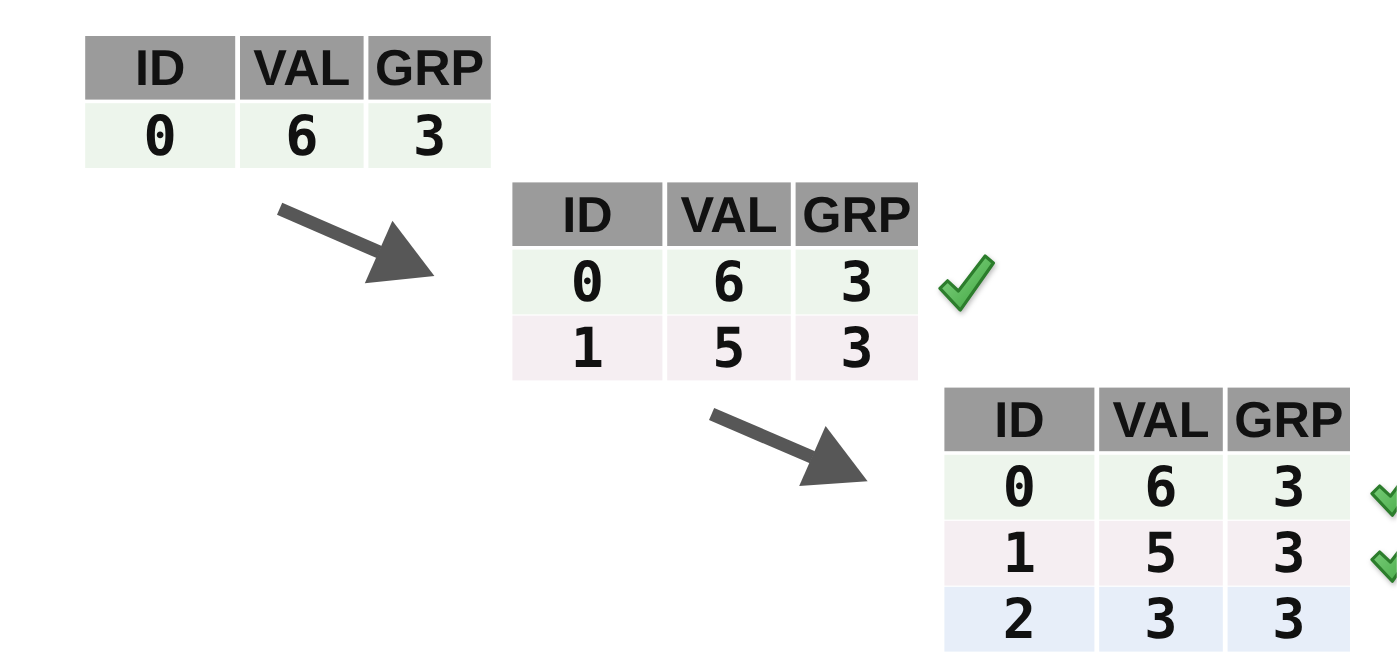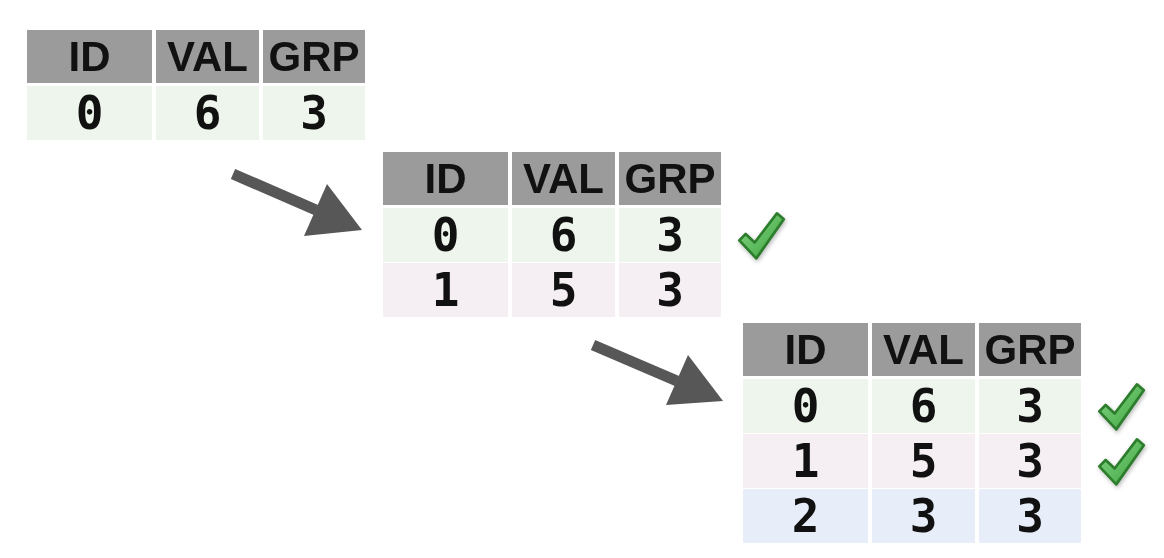--- a/index.html
+++ b/index.html
@@ -5,21 +5,21 @@
   html,body{margin:0;padding:0;background:#ffffff;}
   body{width:1164px;height:558px;overflow:hidden;}
   .canvas{position:relative;width:1164px;height:558px;background:var(--background);font-family:"Liberation Sans",sans-serif;}
   .arrows-layer{position:absolute;left:0;top:0;width:1164px;height:558px;pointer-events:none;}
   .arrow-shaft{stroke:var(--arrow);stroke-width:11;fill:none;}
   .arrow-head{fill:var(--arrow);stroke:none;}
   .dtable{position:absolute;display:flex;flex-direction:column;gap:3px;}
   #table-1{left:27px;top:30px;}
   #table-2{left:383px;top:152px;}
   #table-3{left:743px;top:323px;}
-  .trow{position:relative;display:grid;grid-template-columns:125px 103px 102px;column-gap:4px;height:52px;}
+  .trow{position:relative;display:grid;grid-template-columns:125px 103px 102px;column-gap:4px;height:52px;margin-left:44px;}
   .trow.header{height:53px;}
   .cell{display:flex;align-items:center;justify-content:center;color:var(--cell-text);}
   .hcell{background:var(--header-bg);font-weight:bold;font-size:42px;letter-spacing:0px;}
   .dcell{font-family:"DejaVu Sans Mono",monospace;font-weight:bold;font-size:46px;}
   .row-check{position:absolute;left:calc(100% + 13px);top:50%;transform:translateY(-47%);width:53px;height:53px;filter:drop-shadow(1px 2px 2px rgba(0,0,0,0.28));}
   .check-path{stroke:var(--check-stroke);stroke-width:5;stroke-linejoin:round;fill:url(#checkgrad);}
   .grad-stop-1{stop-color:var(--check-light);}
   .grad-stop-2{stop-color:var(--check-dark);}
 </style>
 </head>

